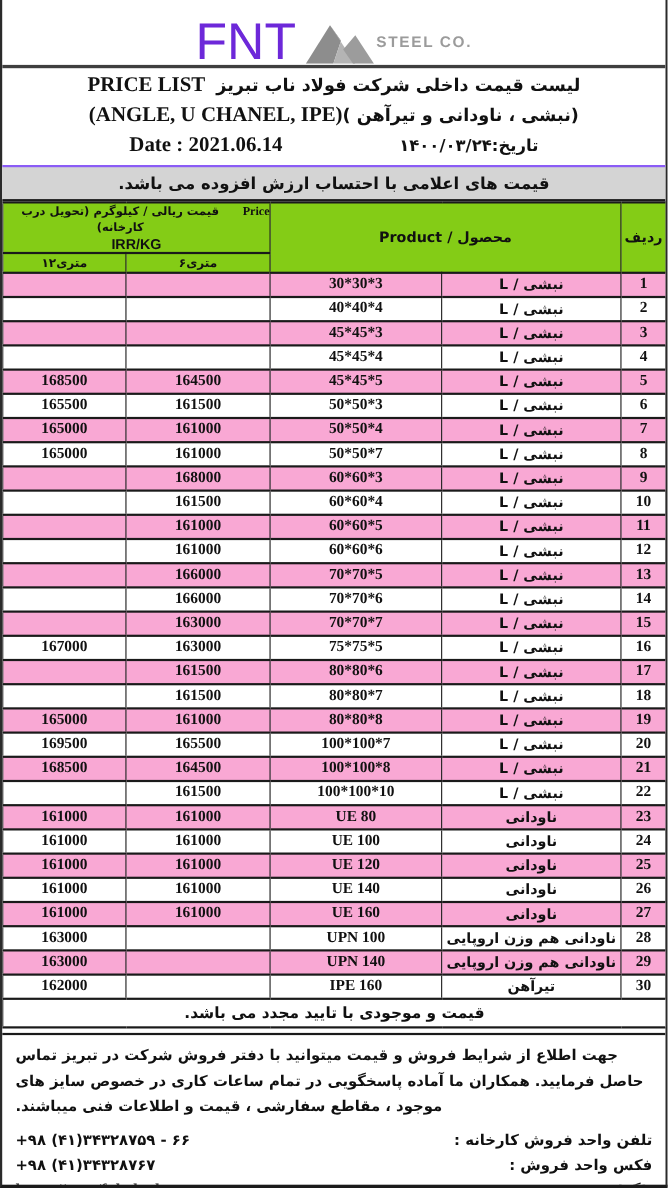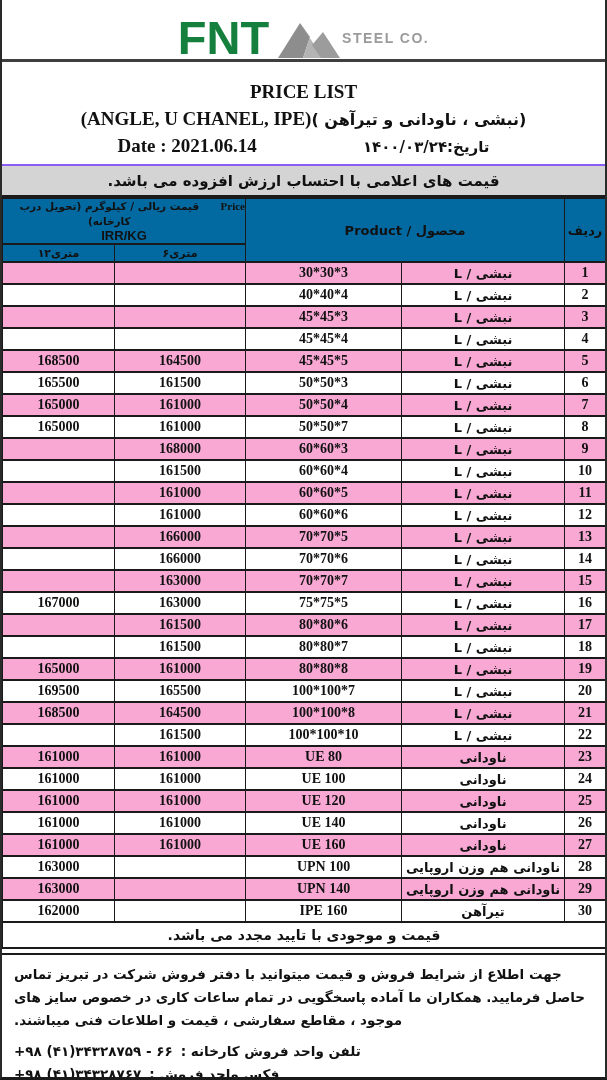--- a/index.html
+++ b/index.html
@@ -5,54 +5,54 @@
   html,body{margin:0;padding:0;background:#ffffff;}
   .page{
     width:607px;height:1080px;box-sizing:border-box;overflow:hidden;
     background:#fff;position:relative;
     border-left:2px solid #2a2a2a;border-right:2px solid #2a2a2a;border-bottom:3px solid #1a1a1a;
     font-family:"DejaVu Sans",sans-serif;font-weight:bold;color:#111;
   }
   
   .logo-area{height:58px;border-bottom:3px solid #3f3f3f;display:flex;justify-content:center;align-items:flex-end;padding-bottom:1px;}
   .logo-row{display:flex;align-items:flex-end;gap:7px;}
-  .fnt{font-family:"Liberation Sans",sans-serif;font-weight:bold;font-size:47px;line-height:0.88;color:#15803d;}
+  .fnt{font-family:"Liberation Sans",sans-serif;font-weight:normal;font-size:47px;line-height:0.88;color:#6d28d9;}
   .logo-right{display:flex;flex-direction:row;align-items:center;line-height:1;}
   .steelco{font-family:"Liberation Sans",sans-serif;color:#9b9b9b;font-size:14px;font-weight:bold;letter-spacing:1.5px;margin-top:-2px;}
   
-  .titles{padding-top:19px;}
+  .titles{padding-top:5px;}
   .tline{display:flex;justify-content:center;align-items:baseline;height:27px;}
   .line1{gap:10px;}
   .line2{gap:0;}
   .line3{gap:106px;height:29px;}
   .en-serif{font-family:"Liberation Serif",serif;font-weight:bold;font-size:19px;}
   .fa-t{font-size:16px;}
   .fa-date{font-size:15px;}
   
   .banner{height:29px;background:#d4d4d4;border-top:2px solid #8b5cf6;border-bottom:2px solid #1a1a1a;
           display:flex;align-items:center;justify-content:center;font-size:15px;}
   
   table{width:100%;border-collapse:collapse;table-layout:fixed;}
   th,td{border:1.5px solid #1a1a1a;border-top-width:2px;border-bottom-width:2px;padding:0;text-align:center;vertical-align:middle;}
-  thead th{background:#0369a1;}
+  thead th{background:#84cc16;}
   .price-head{height:30px;}
   .price-head .pt{font-size:10.5px;line-height:15px;display:flex;justify-content:center;gap:5px;align-items:baseline;}
   .price-head .pt .p-en{font-family:"Liberation Serif",serif;font-size:11px;}
   .price-head .unit{font-family:"Liberation Sans",sans-serif;font-size:13px;line-height:14px;}
   .sub-head th{height:16px;font-size:11px;}
   .rdif-head,.prod-head{font-size:13px;}
   tbody td{height:20px;}
   .serif-cell{font-family:"Liberation Serif",serif;font-size:14px;}
   .fa-cell{font-size:13px;}
   .band{background:#f9a8d4;}
   .note-row td{height:24px;font-size:14px;background:#fff;}
   
   .footer{margin-top:4px;border-top:2.5px solid #1a1a1a;padding:8px 12px 0;}
   .para{direction:rtl;text-align:left;font-size:13.5px;line-height:23px;margin-bottom:7px;}
-  .contact{display:flex;justify-content:flex-start;align-items:center;height:23px;font-size:13.5px;}
+  .contact{display:flex;justify-content:space-between;align-items:center;height:23px;font-size:13.5px;}
   .gap-s{gap:8px;}
   .gap-l{gap:58px;}
   .val-ltr{direction:ltr;unicode-bidi:embed;}
   .val-serif{font-family:"Liberation Serif",serif;font-size:15px;direction:ltr;unicode-bidi:embed;}
   .rtl{direction:rtl;unicode-bidi:embed;}
 </style>
 </head>
 <body>
 
 <div class="page">
@@ -67,20 +67,21 @@
           <polygon points="36,25 47,12 64,38 45,38" fill="#9c9c9c"></polygon>
         </svg>
         <span class="steelco">STEEL CO.</span>
       </span>
     </div>
   </div>
 
   <div class="titles">
     <div class="tline line1">
       <span class="en-serif">PRICE LIST</span>
+      <span class="fa-t rtl">لیست قیمت داخلی شرکت فولاد ناب تبریز</span>
     </div>
     <div class="tline line2">
       <span class="en-serif">(ANGLE, U CHANEL, IPE)</span>
       <span class="fa-t rtl">(نبشی ، ناودانی و تیرآهن )</span>
     </div>
     <div class="tline line3">
       <span class="en-serif">Date : 2021.06.14</span>
       <span class="fa-date rtl">تاریخ:۱۴۰۰/۰۳/۲۴</span>
     </div>
   </div>

